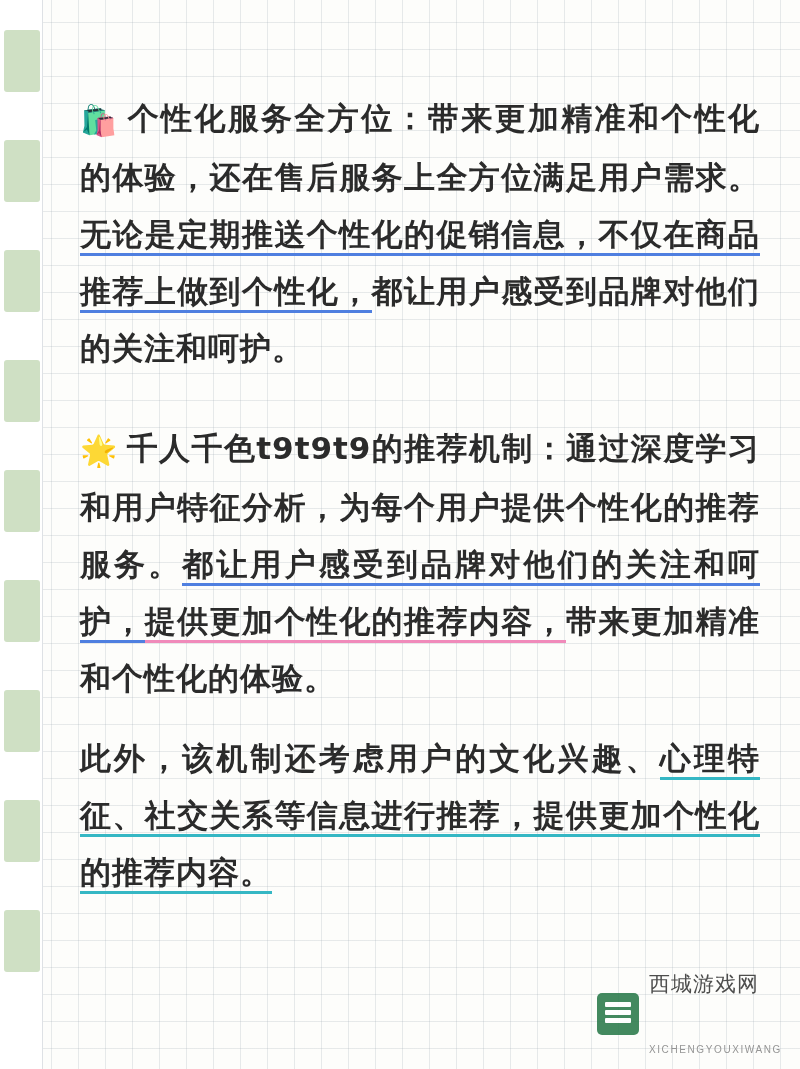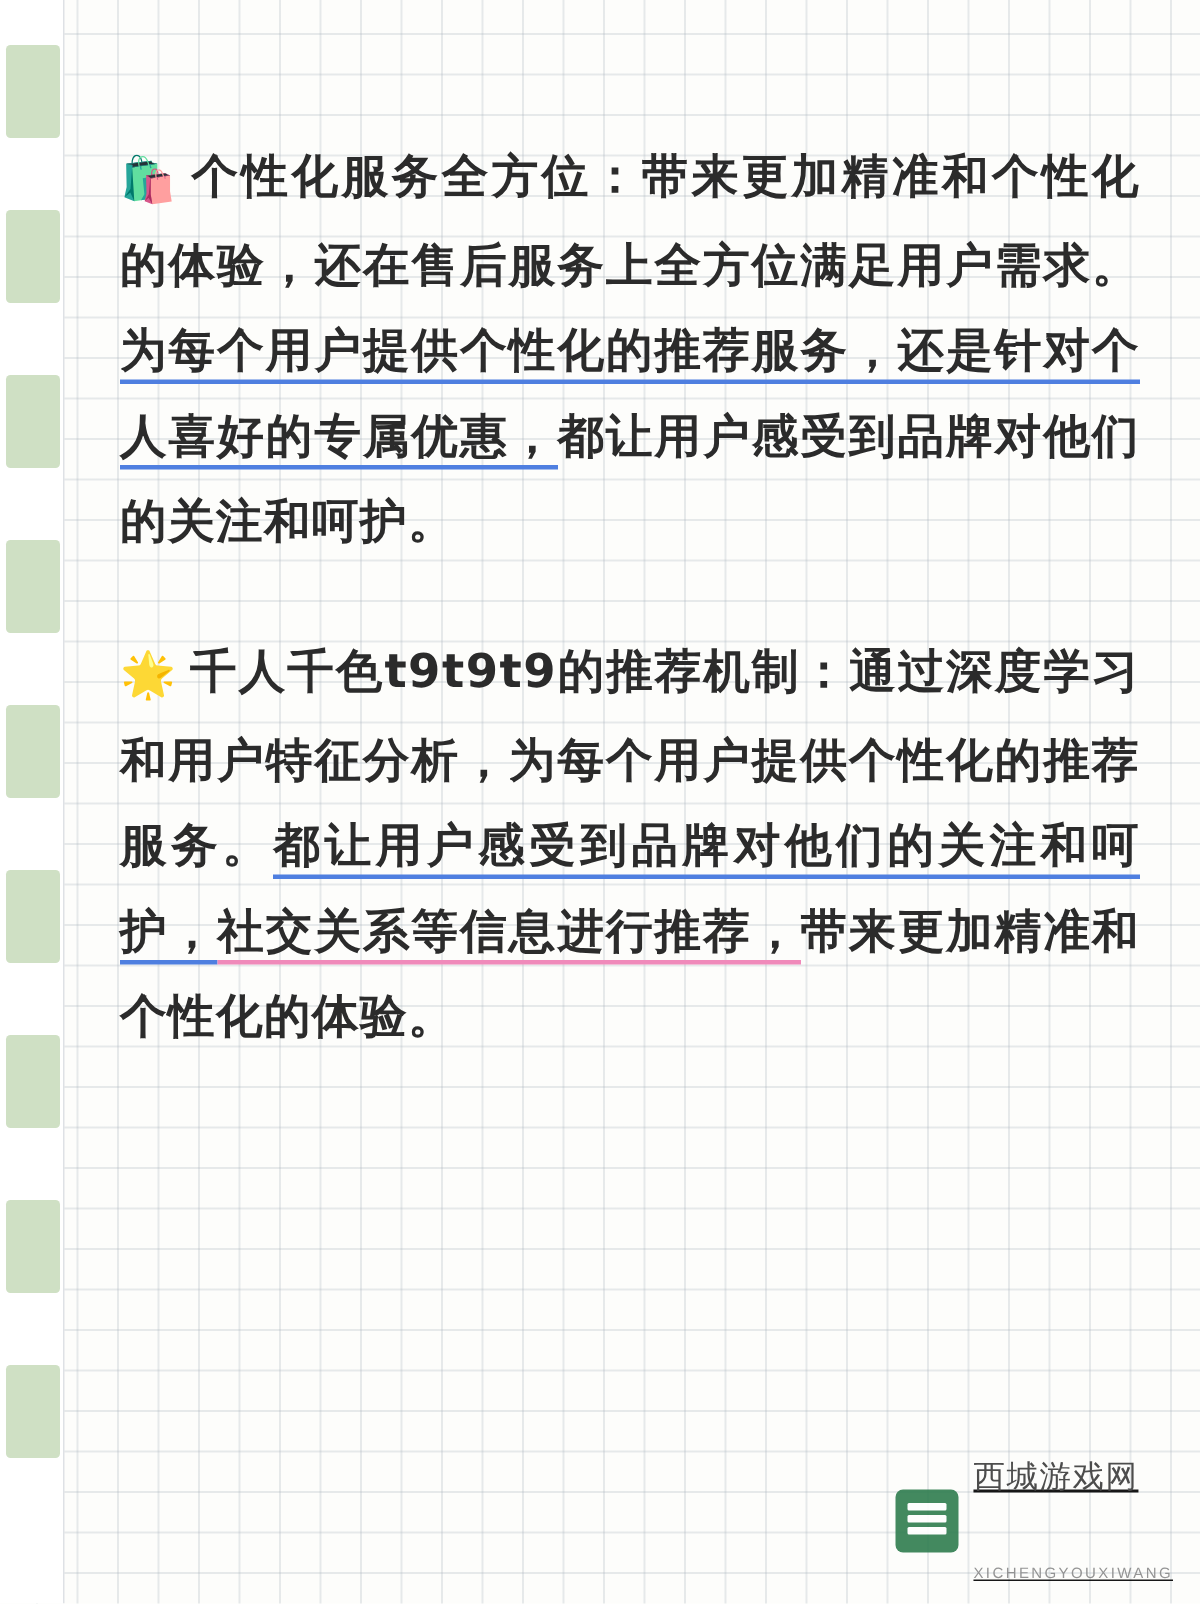--- a/index.html
+++ b/index.html
@@ -120,21 +120,20 @@
     left: 8px; top: 9px;
     width: 26px; height: 5px;
     background: #ffffff;
     box-shadow: 0 8px 0 #ffffff, 0 16px 0 #ffffff;
     border-radius: 1px;
   }
   #wm-text {
     display: flex;
     flex-direction: column;
     line-height: 1.1;
-    text-decoration: underline;
   }
   #wm-title {
     font-size: 21px;
     color: #3a3a3a;
     font-family: "DejaVu Sans", sans-serif;
     letter-spacing: 1px;
   }
   #wm-sub {
     font-size: 10px;
     color: #8a8a8a;
@@ -156,27 +155,30 @@
     <div class="binder-tab" style="top:470px; background:#cfe0c4;"></div>
     <div class="binder-tab" style="top:580px; background:#cfe0c4;"></div>
     <div class="binder-tab" style="top:690px; background:#cfe0c4;"></div>
     <div class="binder-tab" style="top:800px; background:#cfe0c4;"></div>
     <div class="binder-tab" style="top:910px; background:#cfe0c4;"></div>
   </div>
 
   <div id="content">
 
     <div class="para" id="p1">
-      <span class="emoji">🛍️</span><span>个性化服务全方位：带来更加精准和个性化的体验，还在售后服务上全方位满足用户需求。</span><span class="ul-blue">为每个用户提供个性化的推荐服务，还是针对个人喜好的专属优惠，</span><span>都让用户感受到品牌对他们的关注和呵护。</span>
+      <span class="emoji">🛍️</span><span>个性化服务全方位：带来更加精准和个性化的体验，还在售后服务上全方位满足用户需求。</span><span class="ul-blue">无论是定期推送个性化的促销信息，不仅在商品推荐上做到个性化，</span><span>都让用户感受到品牌对他们的关注和呵护。</span>
     </div>
 
     <div class="para" id="p2">
-      <span class="emoji">🌟</span><span>千人千色t9t9t9的推荐机制：通过深度学习和用户特征分析，为每个用户提供个性化的推荐服务。</span><span class="ul-blue">都让用户感受到品牌对他们的关注和呵护，</span><span class="ul-pink">社交关系等信息进行推荐，</span><span>带来更加精准和个性化的体验。</span>
+      <span class="emoji">🌟</span><span>千人千色t9t9t9的推荐机制：通过深度学习和用户特征分析，为每个用户提供个性化的推荐服务。</span><span class="ul-blue">都让用户感受到品牌对他们的关注和呵护，</span><span class="ul-pink">提供更加个性化的推荐内容，</span><span>带来更加精准和个性化的体验。</span>
     </div>
 
+    <div class="para" id="p3">
+      <span>此外，该机制还考虑用户的文化兴趣、</span><span class="ul-teal">心理特征、社交关系等信息进行推荐，提供更加个性化的推荐内容。</span>
+    </div>
 
   </div>
 
   <div id="watermark">
     <div id="wm-logo"></div>
     <div id="wm-text">
       <span id="wm-title">西城游戏网</span>
       <span id="wm-sub">XICHENGYOUXIWANG</span>
     </div>
   </div>

